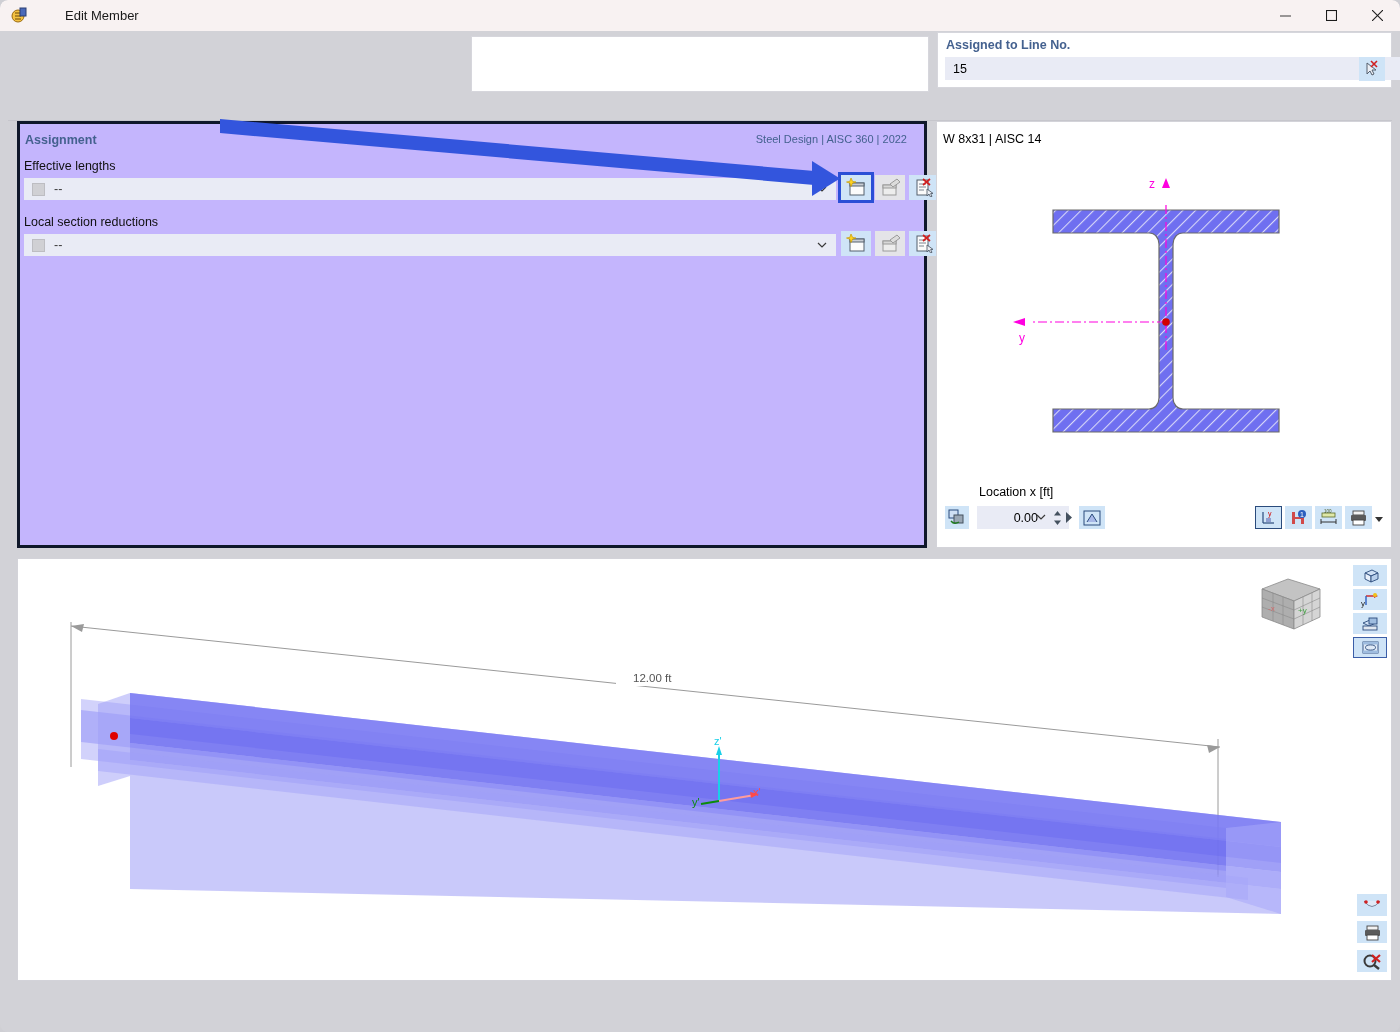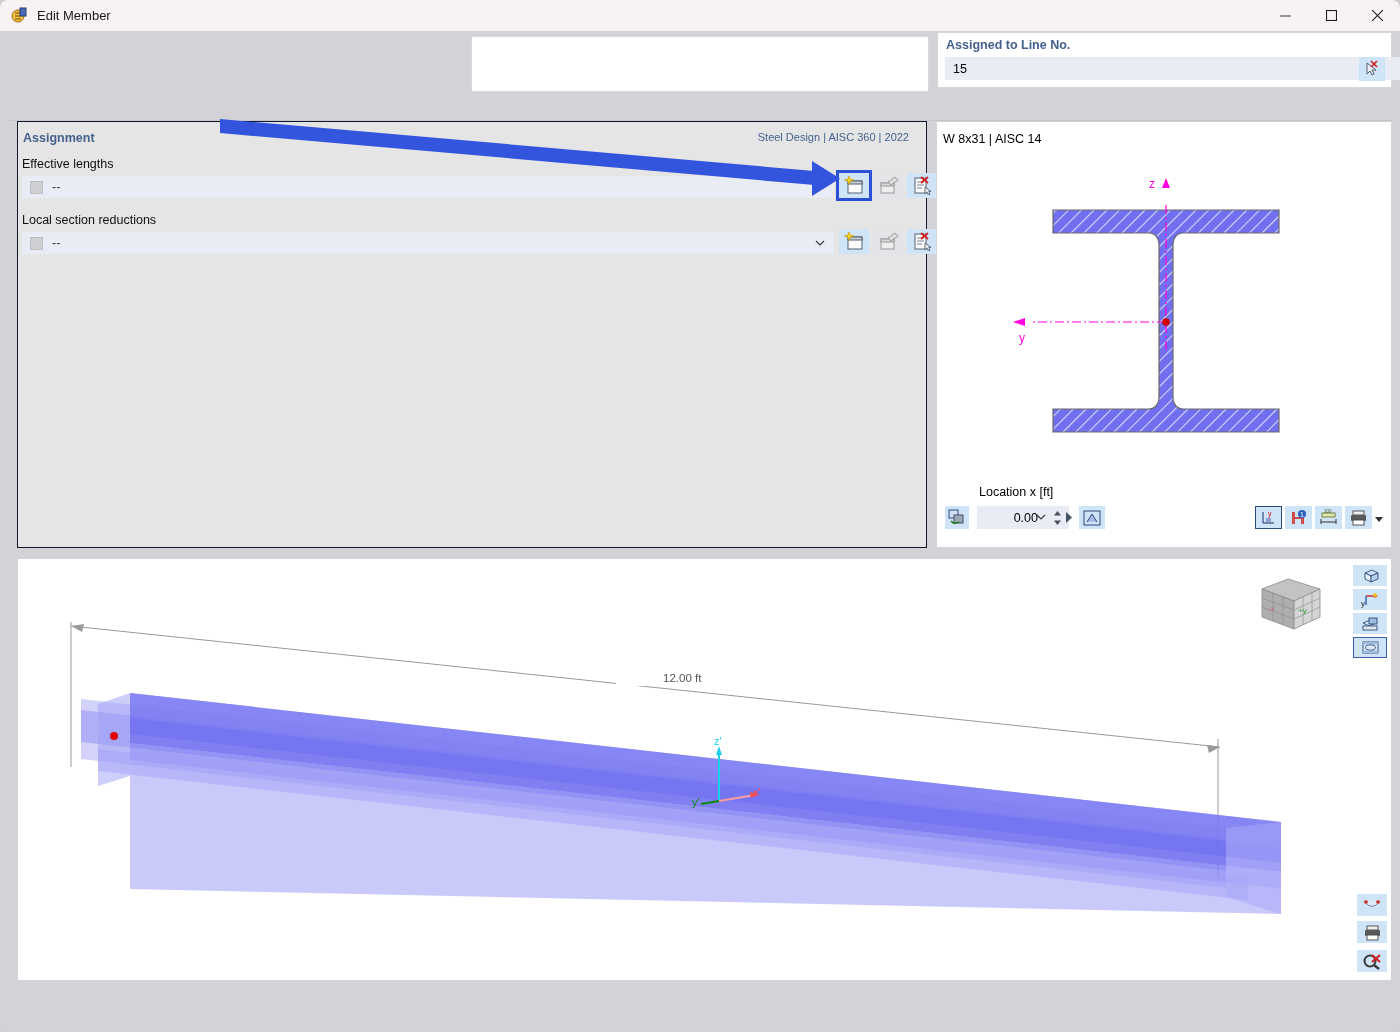--- a/index.html
+++ b/index.html
@@ -19,21 +19,21 @@
     border-radius: 8px;
     overflow: hidden;
   }
 
   
   .titlebar {
     position: absolute; top: 0; left: 0;
     width: 1400px; height: 31px;
     background: #f8f2f2;
     border-top-left-radius: 8px; border-top-right-radius: 8px;
-    display: flex; align-items: center;
+    display: flex; align-items: center; gap: 28px;
   }
   .titlebar .app-icon {
     width: 17px; height: 17px; margin-left: 11px; margin-right: 9px;
     position: relative;
   }
   .title-text { font-size: 13px; color: #1a1a1a; }
   .winbtns { position: absolute; right: 0; top: 0; height: 31px; display: flex; }
   .winbtn {
     width: 46px; height: 31px; display: flex; align-items: center; justify-content: center;
     font-size: 13px; color: #1c1c1c;
@@ -74,21 +74,21 @@
     padding: 0 10px; font-size: 12.5px; color: #121212;
   }
   .tab.active-tab { background: #f2ea5b; border-color: #cfc84c; font-weight: normal; z-index: 3; }
   .tabstrip-line {
     position: absolute; top: 120px; left: 8px; width: 1384px; height: 1px; background: #c6c6cc;
   }
 
   
   .content-left {
     position: absolute; top: 121px; left: 17px; width: 910px; height: 427px;
-    background: #e5e5e5; border: 1px solid #0f172a;
+    background: #c4b5fd; border: 3px solid #0f172a;
   }
   .assignment-label {
     position: absolute; left: 5px; top: 9px;
     font-size: 12.5px; font-weight: bold; color: #44618f;
   }
   .design-code {
     position: absolute; right: 17px; top: 9px;
     font-size: 11px; color: #44618f;
   }
   .group-label {
@@ -425,21 +425,21 @@
       <line x1="701" y1="800" x2="701" y2="750" stroke="#19d0e8" stroke-width="2" transform="translate(0,-558)"></line>
       <polygon points="701,745 698,754 704,754" fill="#19d0e8" transform="translate(0,-558)"></polygon>
       <text x="696" y="744" font-size="11" fill="#19d0e8" font-family="Liberation Sans, sans-serif" transform="translate(0,-558)">z'</text>
       <line x1="701" y1="800" x2="737" y2="794" stroke="#ff9c9c" stroke-width="2" transform="translate(0,-558)"></line>
       <polygon points="741,793 732,791 733,797" fill="#ff4a4a" transform="translate(0,-558)"></polygon>
       <text x="735" y="795" font-size="11" fill="#ff4a4a" font-family="Liberation Sans, sans-serif" transform="translate(0,-558)">x'</text>
       <line x1="701" y1="800" x2="683" y2="803" stroke="#0b8b0b" stroke-width="2" transform="translate(0,-558)"></line>
       <text x="674" y="805" font-size="11" fill="#0b8b0b" font-family="Liberation Sans, sans-serif" transform="translate(0,-558)">y'</text>
     </svg>
 
-    <div style="position:absolute; left:612px; top:113px; font-size:11.5px; color:#555; background:#fff; padding:0 3px;margin-left:30px;">12.00 ft</div>
+    <div style="position:absolute; left:612px; top:113px; font-size:11.5px; color:#555; background:#fff; padding:0 3px;">12.00 ft</div>
 
     <svg width="70" height="62" style="position:absolute; left:1238px; top:14px;">
       <polygon points="6,16 32,6 64,16 38,28" fill="#c3c3c3" stroke="#8a8a8a" stroke-width="0.8"></polygon>
       <polygon points="6,16 38,28 38,56 6,44" fill="#aeaeae" stroke="#8a8a8a" stroke-width="0.8"></polygon>
       <polygon points="38,28 64,16 64,44 38,56" fill="#d5d5d5" stroke="#8a8a8a" stroke-width="0.8"></polygon>
       <line x1="6" y1="25" x2="38" y2="37" stroke="#8a8a8a" stroke-width="0.6"></line>
       <line x1="6" y1="34" x2="38" y2="46" stroke="#8a8a8a" stroke-width="0.6"></line>
       <line x1="17" y1="20" x2="17" y2="48" stroke="#8a8a8a" stroke-width="0.6"></line>
       <line x1="27" y1="24" x2="27" y2="52" stroke="#8a8a8a" stroke-width="0.6"></line>
       <line x1="38" y1="37" x2="64" y2="25" stroke="#8a8a8a" stroke-width="0.6"></line>

